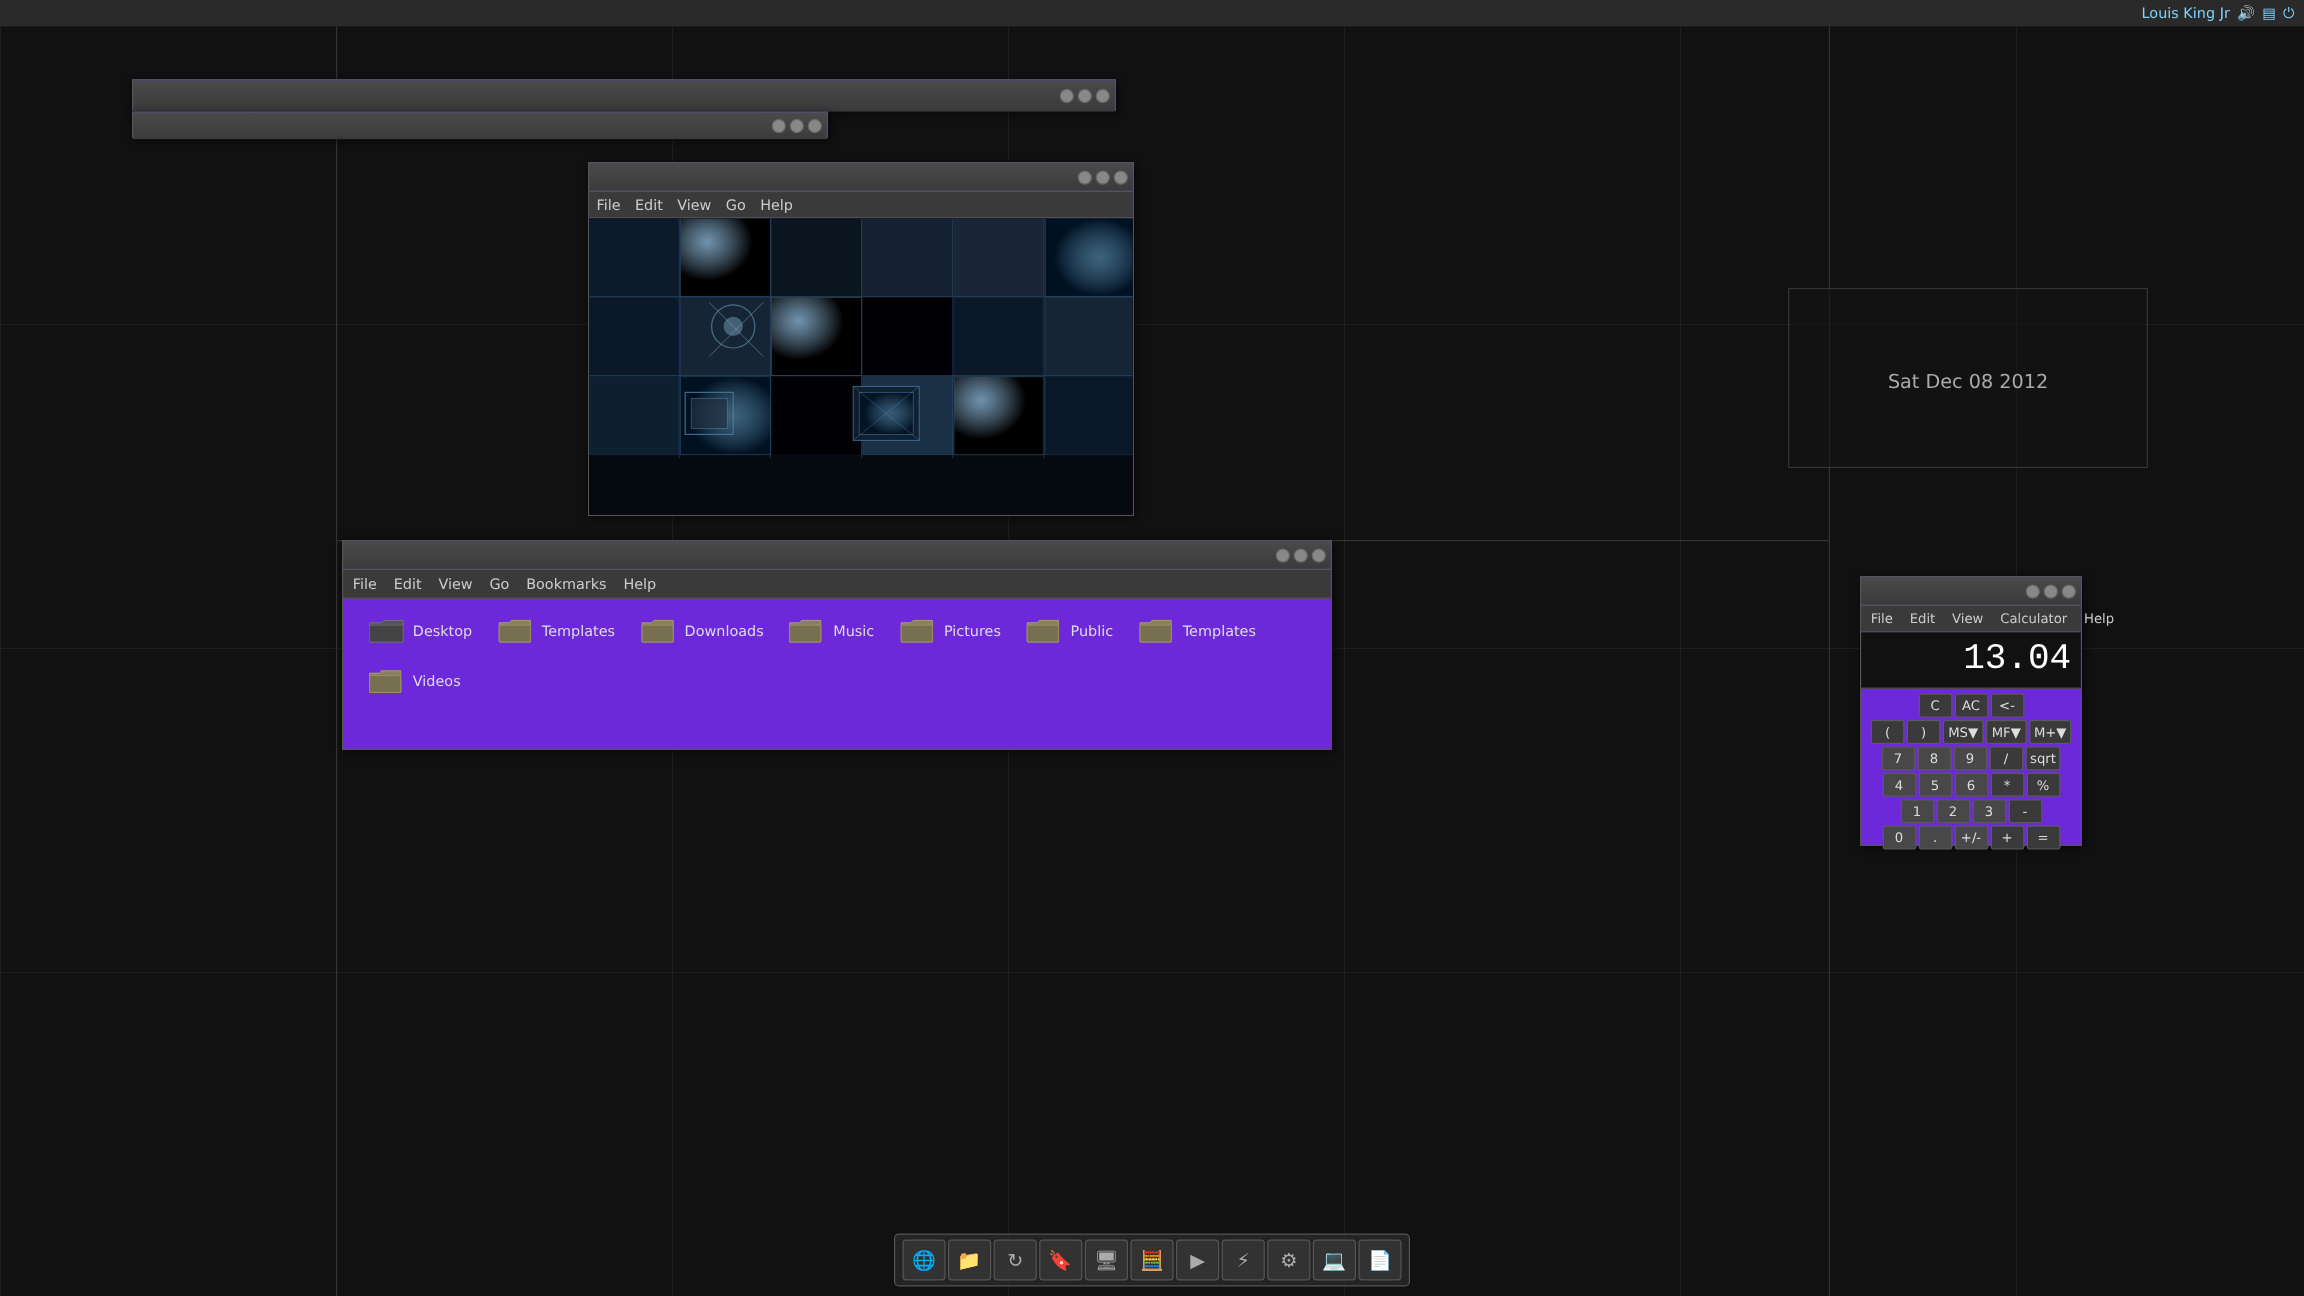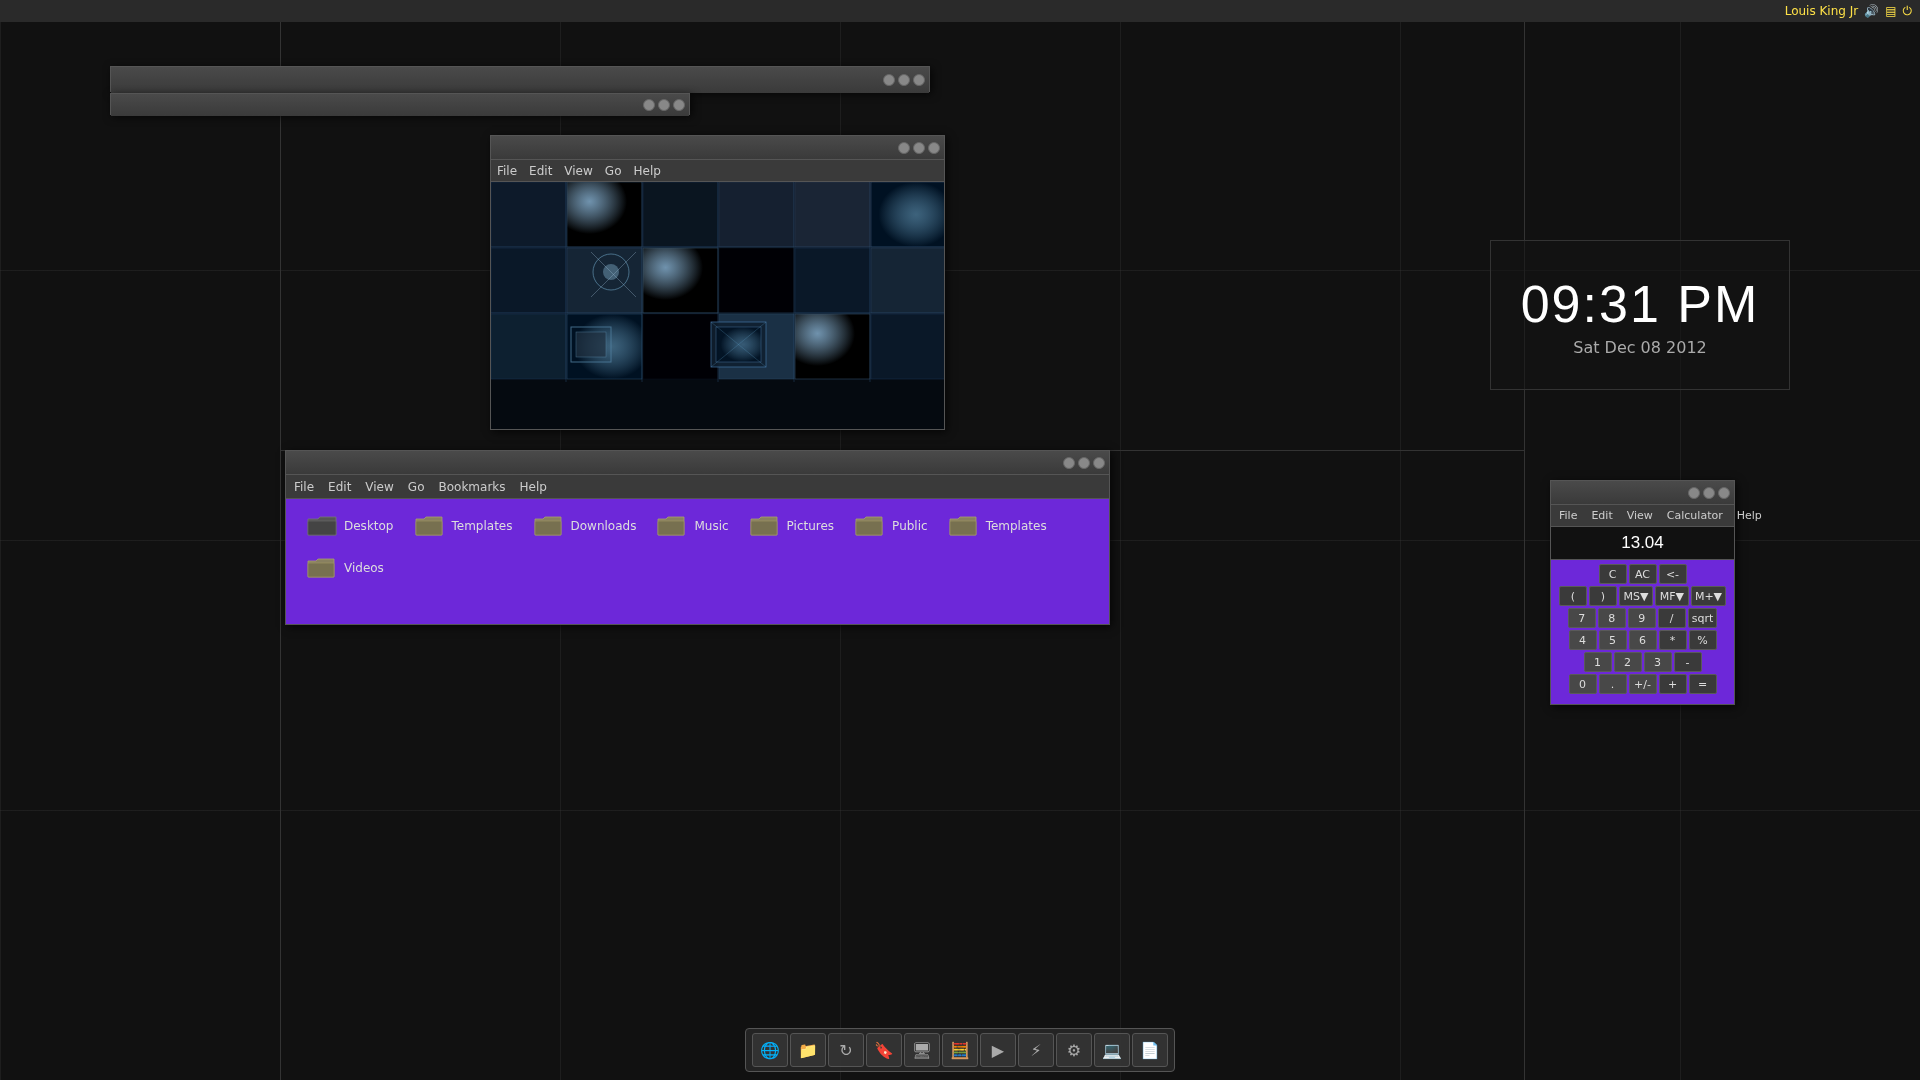--- a/index.html
+++ b/index.html
@@ -39,21 +39,21 @@
       display: flex;
       align-items: center;
       justify-content: flex-end;
       padding: 0 8px;
       z-index: 100;
     }
     .top-bar-right {
       display: flex;
       align-items: center;
       gap: 6px;
-      color: #fde047;
+      color: #7dd3fc;
       font-size: 12px;
     }
 
     
     .window {
       position: absolute;
       background: #6d28d9;
       border: 1px solid #555;
       box-shadow: 2px 2px 8px rgba(0,0,0,0.7);
     }
@@ -237,24 +237,24 @@
       border-bottom: 1px solid #555;
     }
     .calculator .window-menubar span {
       color: #ccc;
       font-size: 11px;
       cursor: pointer;
     }
     .calc-display {
       background: #111;
       color: #fff;
-      text-align: center;
+      text-align: right;
       padding: 6px 8px;
-      font-size: 17px;
-      font-family: Liberation Sans, sans-serif;
+      font-size: 30px;
+      font-family: Liberation Mono, monospace;
       border-bottom: 1px solid #555;
     }
     .calc-buttons {
       padding: 4px;
       display: grid;
       gap: 2px;
     }
     .calc-row {
       display: flex;
       gap: 2px;
@@ -525,21 +525,20 @@
           <path d="M2,6 L10,6 L12,4 L28,4 L28,22 L2,22 Z" fill="#888060" stroke="#aaa070" stroke-width="0.8"></path>
           <rect x="2" y="8" width="26" height="14" rx="1" fill="#777050" stroke="#999060" stroke-width="0.8"></rect>
         </svg>
       </div>
       <span class="folder-label">Videos</span>
     </div>
   </div>
 </div>
 
 <div class="clock-widget">
-  <div class="clock-time">09:31 PM</div>
   <div class="clock-date">Sat Dec 08 2012</div>
 </div>
 
 <div class="window calculator">
   <div class="window-titlebar">
     <div class="window-controls">
       <div class="win-btn win-btn-min"></div>
       <div class="win-btn win-btn-max"></div>
       <div class="win-btn win-btn-close"></div>
     </div>

